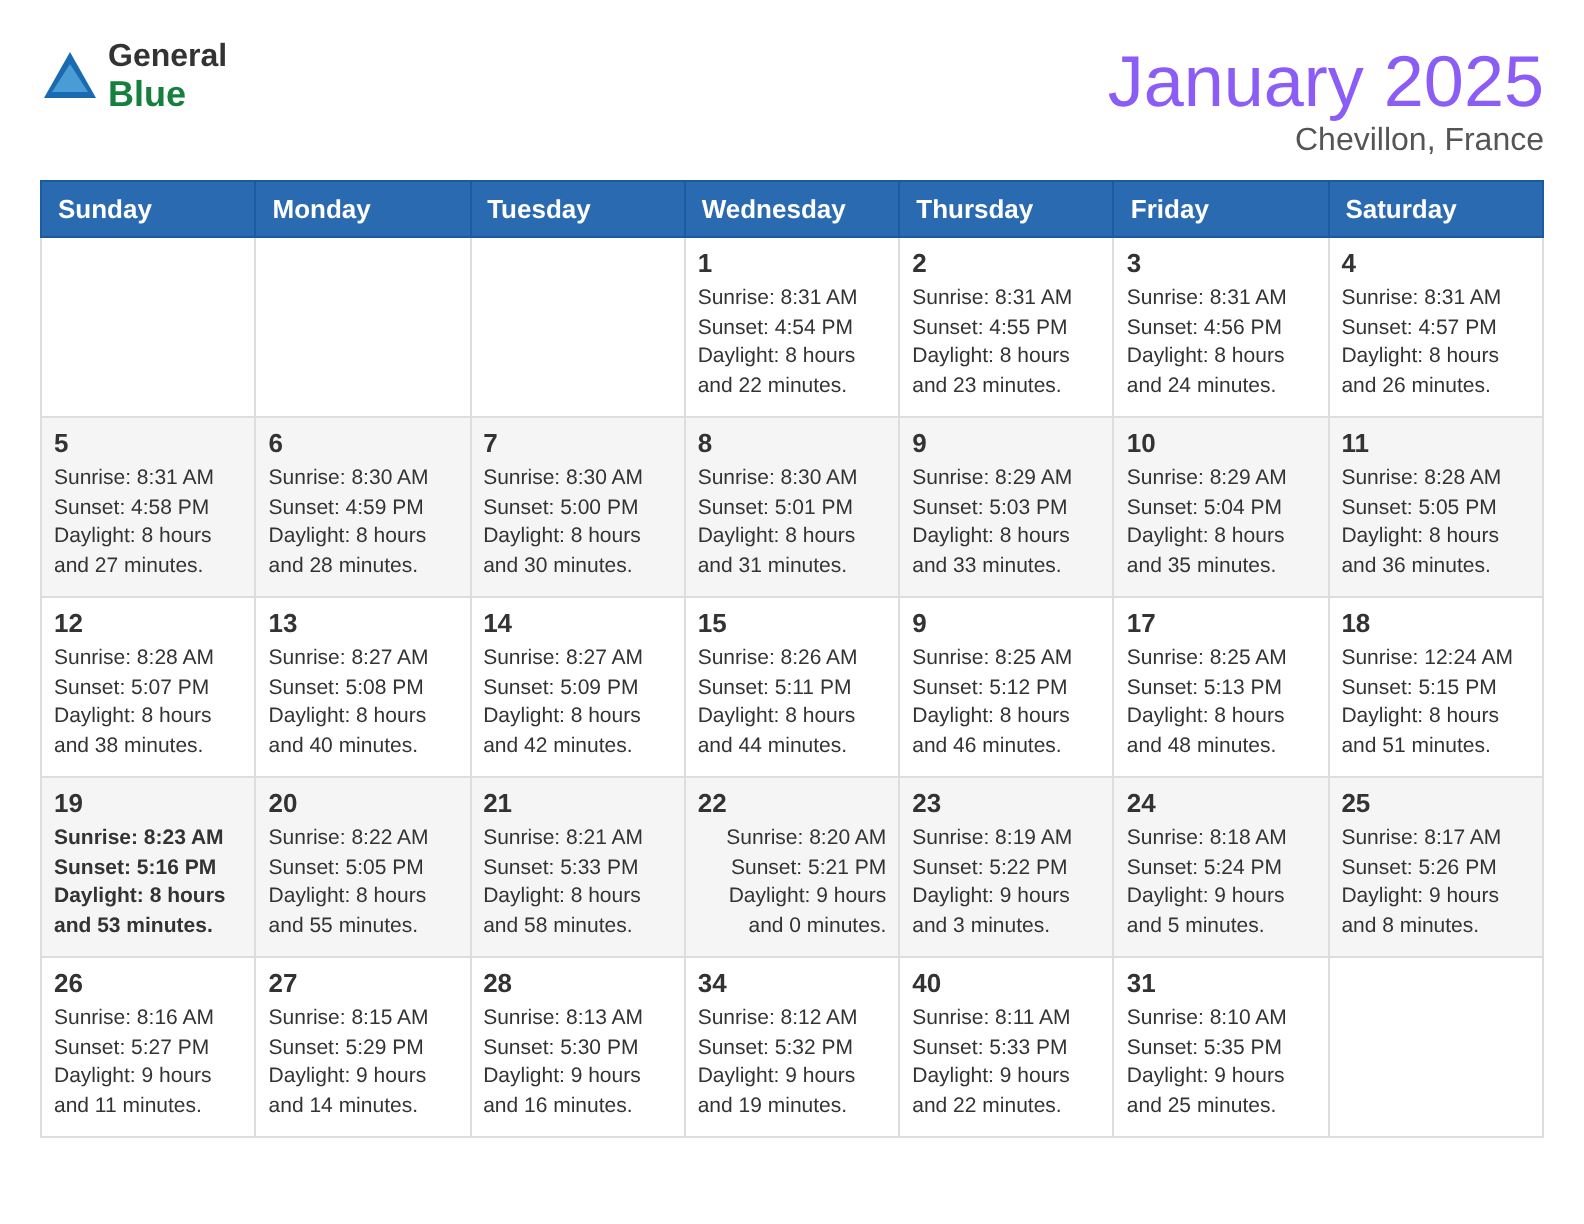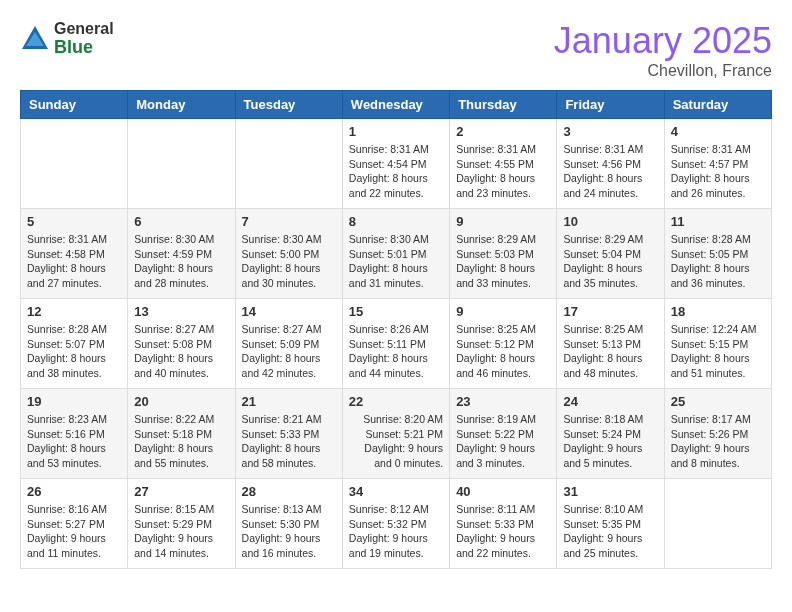--- a/index.html
+++ b/index.html
@@ -262,29 +262,29 @@
           <div class="day-number">18</div>
           <div class="day-info" style="white-space: pre-line;">Sunrise: 12:24 AM
 Sunset: 5:15 PM
 Daylight: 8 hours
 and 51 minutes.</div>
         </td>
       </tr>
       <tr>
         <td>
           <div class="day-number">19</div>
-          <div class="day-info" style="white-space: pre-line;">Sunrise: 8:23 AM
+          <div class="day-info" style="white-space: pre-line; font-weight: bold;">Sunrise: 8:23 AM
 Sunset: 5:16 PM
 Daylight: 8 hours
 and 53 minutes.</div>
         </td>
         <td>
           <div class="day-number">20</div>
           <div class="day-info" style="white-space: pre-line;">Sunrise: 8:22 AM
-Sunset: 5:18 PM
+Sunset: 5:05 PM
 Daylight: 8 hours
 and 55 minutes.</div>
         </td>
         <td>
           <div class="day-number">21</div>
           <div class="day-info" style="white-space: pre-line;">Sunrise: 8:21 AM
 Sunset: 5:33 PM
 Daylight: 8 hours
 and 58 minutes.</div>
         </td>

